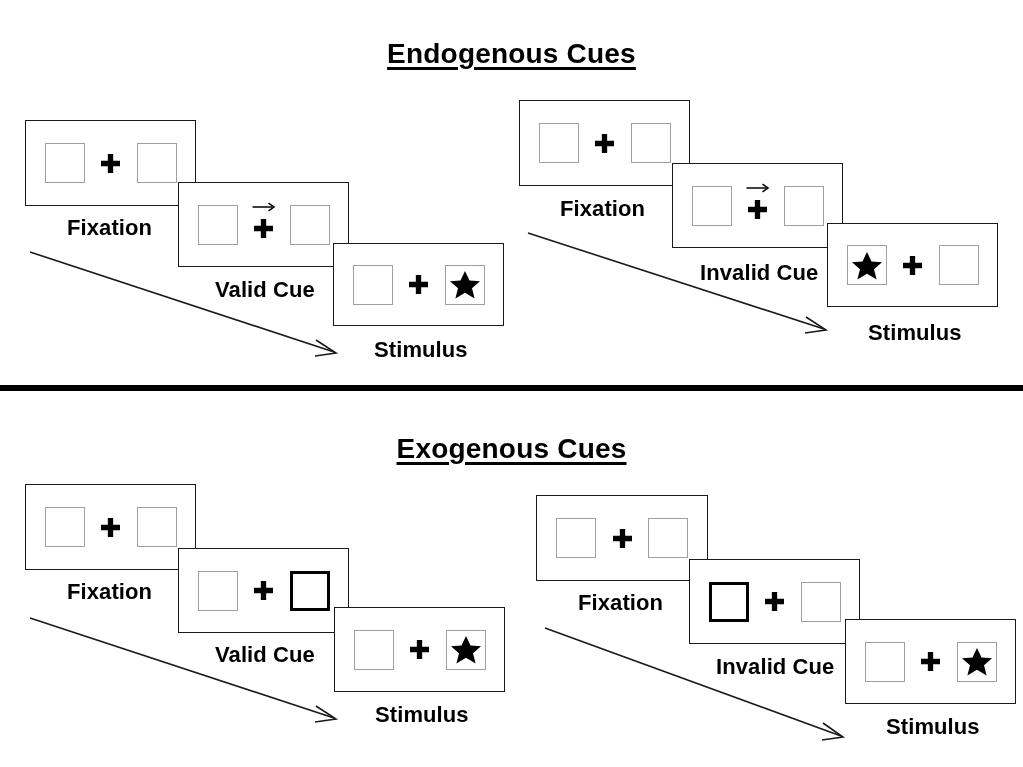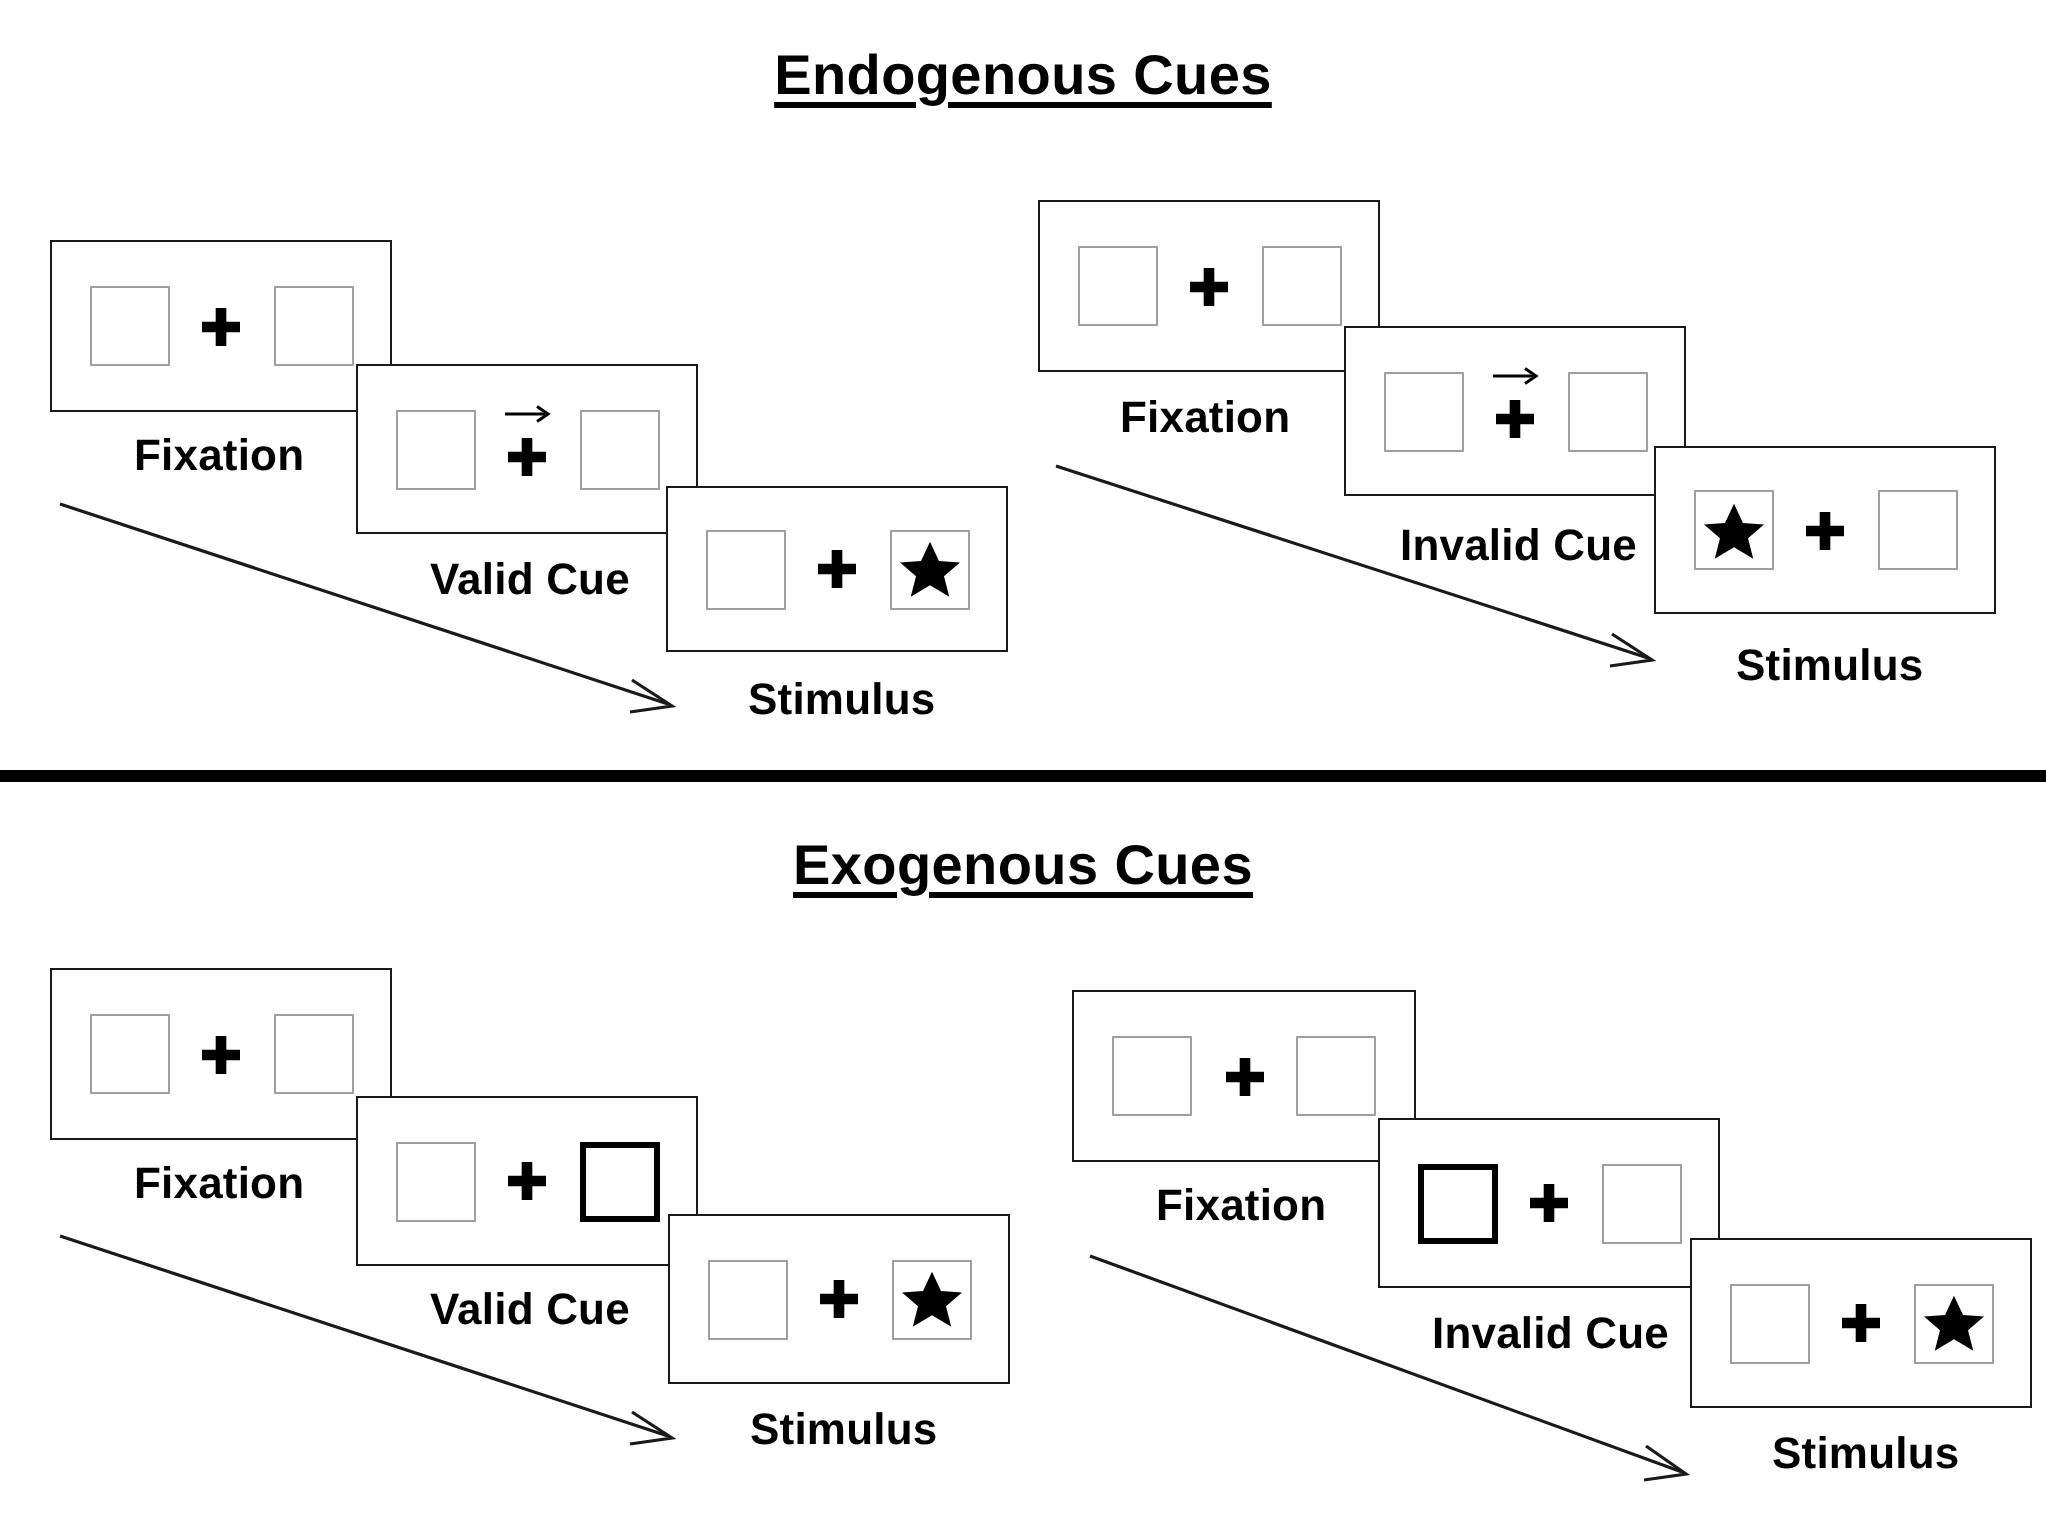--- a/index.html
+++ b/index.html
@@ -25,20 +25,21 @@
   .section-title {
     position: absolute;
     width: 1023px;
     text-align: center;
     font-size: 28px;
     font-weight: bold;
     letter-spacing: 0.2px;
     text-decoration: underline;
     text-underline-offset: 4px;
     text-decoration-thickness: 3px;
+    margin-top: 16px;
   }
 
   .divider {
     position: absolute;
     left: 0;
     width: 1023px;
     height: 6px;
     background: #000000;
   }
 

